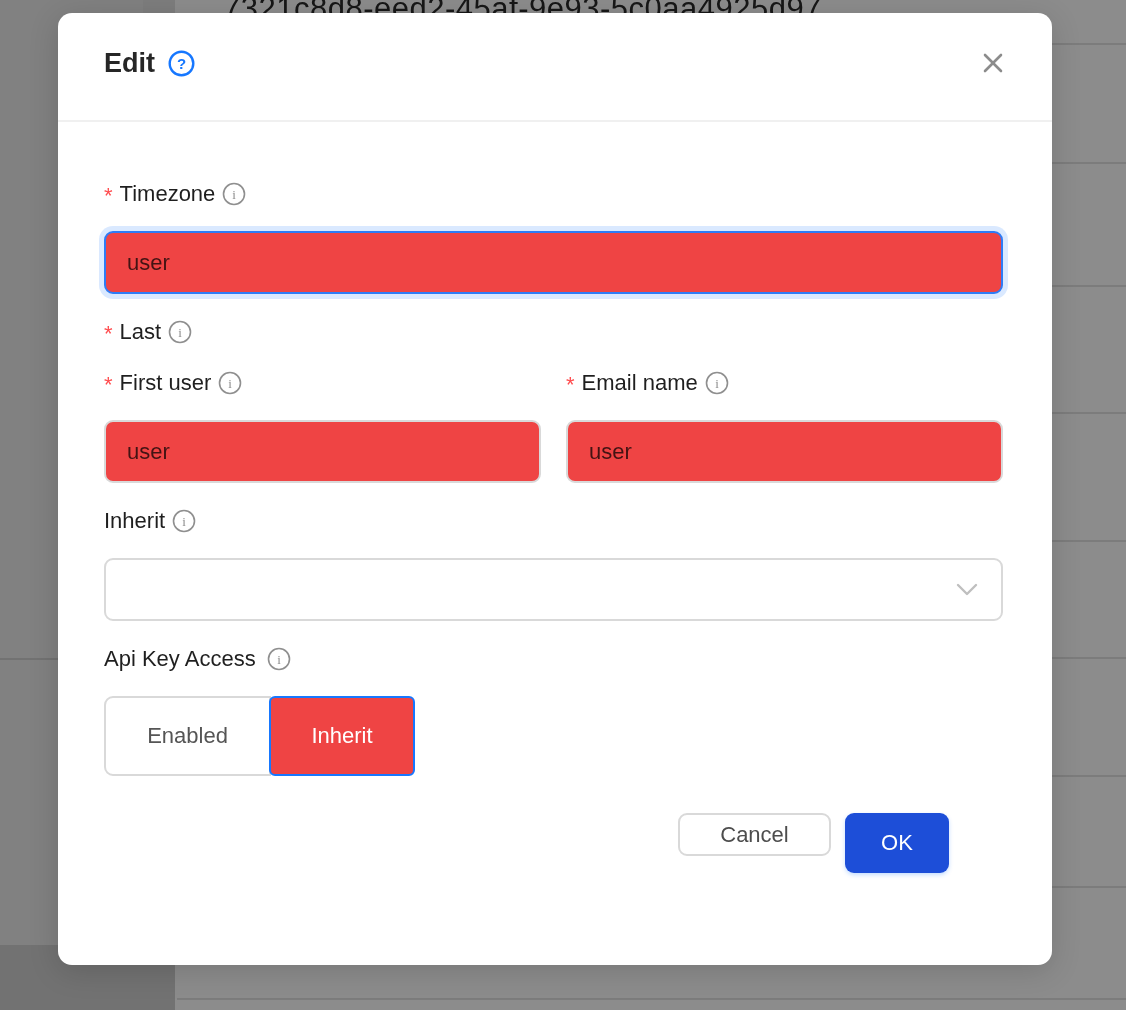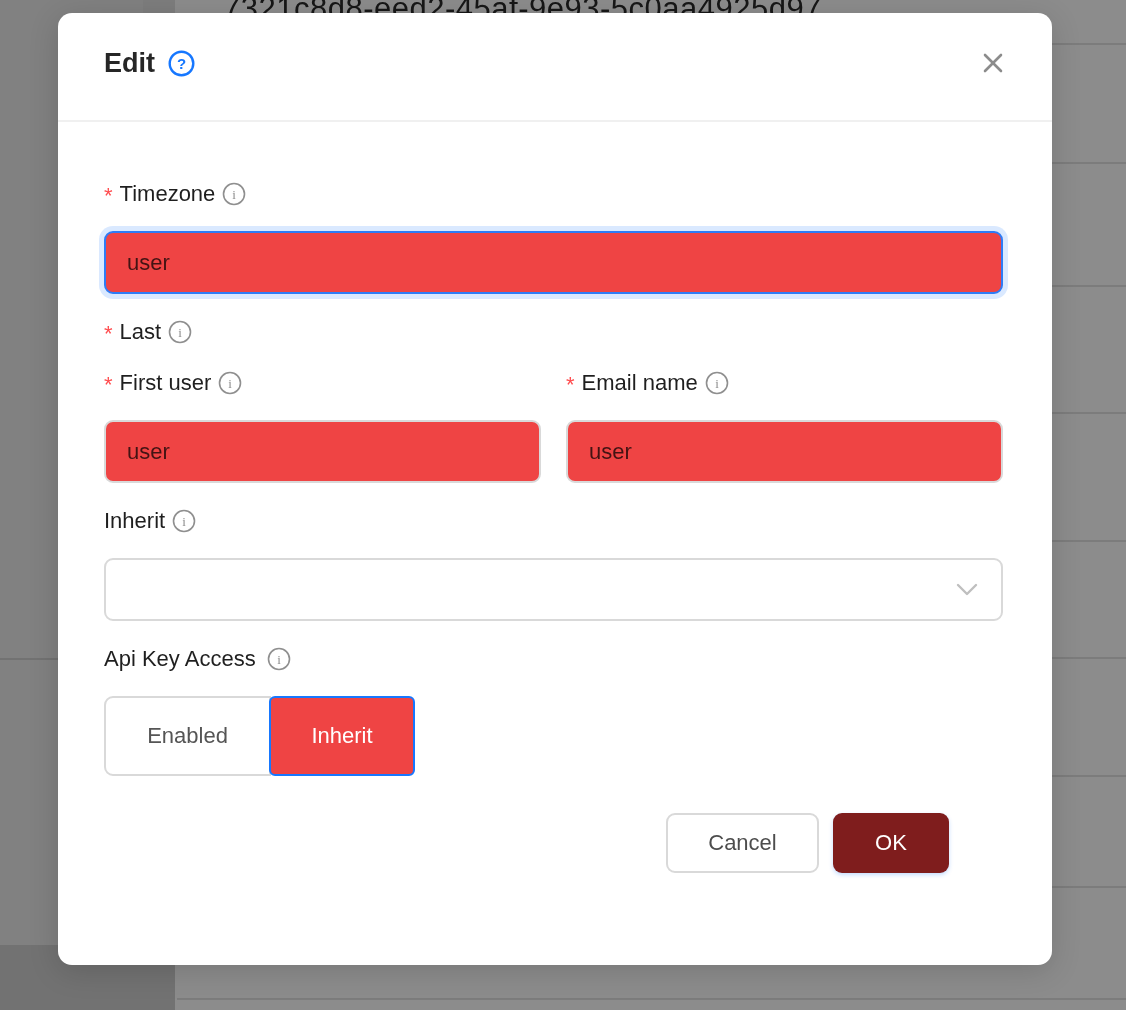--- a/index.html
+++ b/index.html
@@ -50,22 +50,22 @@
   .segmented { display:flex; }
   .seg { height:80px; display:flex; align-items:center; justify-content:center; font-size:22px;
          color:#555555; background:#ffffff; border:2px solid #d9d9d9; cursor:pointer; position:relative; }
   .seg-0 { width:167px; border-radius:9px 0 0 9px; }
   .seg-1 { width:146px; margin-left:-2px; }
   .seg-2 { width:171px; margin-left:-2px; border-radius:0 9px 9px 0; }
   .seg.selected { background:#ef4444; border-color:#1677ff; color:#ffffff; z-index:1;border-radius:6px; }
 
   .modal-footer { display:flex; justify-content:flex-end; align-items:flex-start; gap:14px; padding:37px 54px 0 0; }
   .btn { font-family:"Liberation Sans", sans-serif; font-size:22px; cursor:pointer; }
-  .btn-cancel { width:153px; height:60px; background:#ffffff; color:#4d4d4d; border:2px solid #d9d9d9; border-radius:9px; }
-  .btn-ok { width:116px; height:60px; background:#7f1d1d; color:#ffffff; border:none; border-radius:9px;
+  .btn-cancel { width:153px; height:43px; background:#ffffff; color:#4d4d4d; border:2px solid #d9d9d9; border-radius:9px; }
+  .btn-ok { width:104px; height:60px; background:#1d4ed8; color:#ffffff; border:none; border-radius:9px;
             box-shadow:0 2px 4px rgba(22,119,255,0.25); }
 </style>
 </head>
 <body>
 
 <div class="page">
   <div class="sidebar"></div>
   <div class="sidebar-strip"></div>
   <div class="sidebar-divider"></div>
   <div class="sidebar-bottom"></div>

